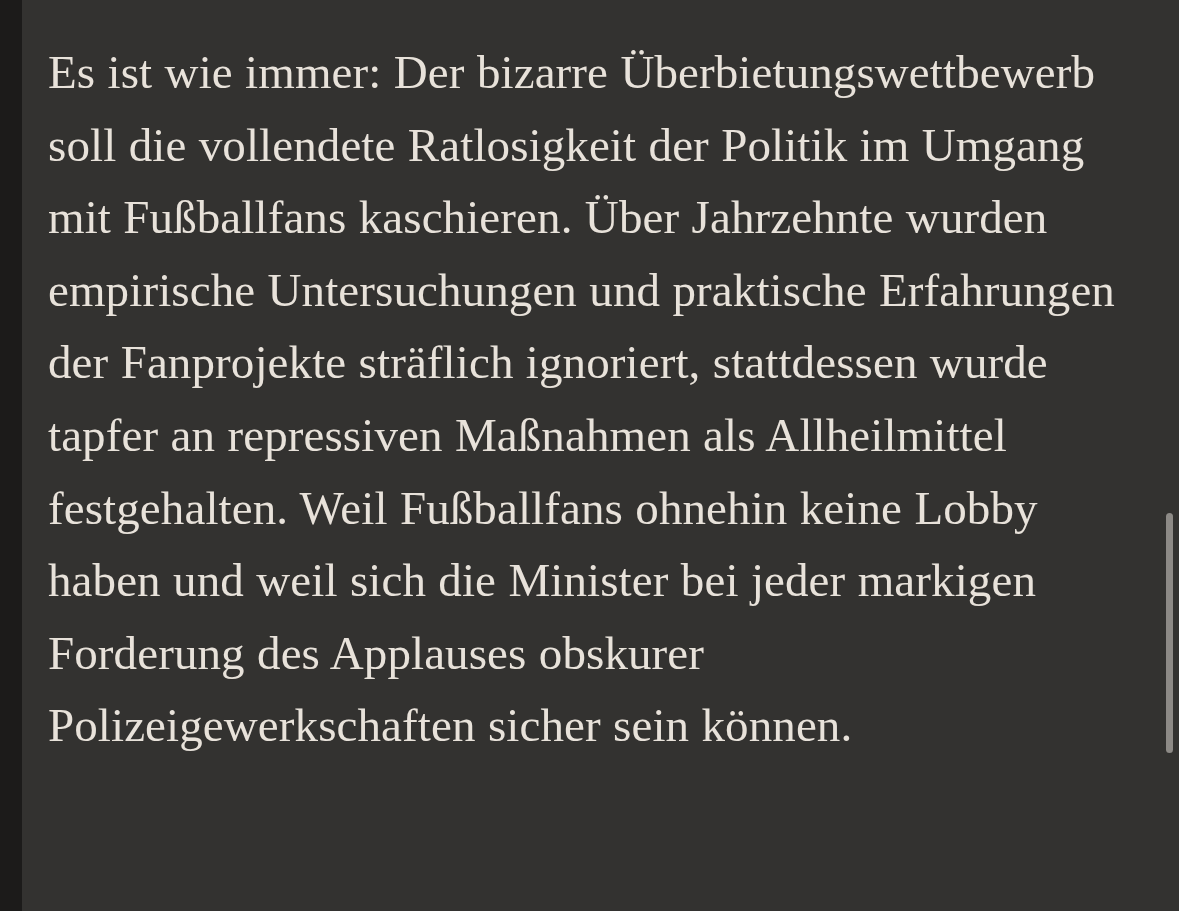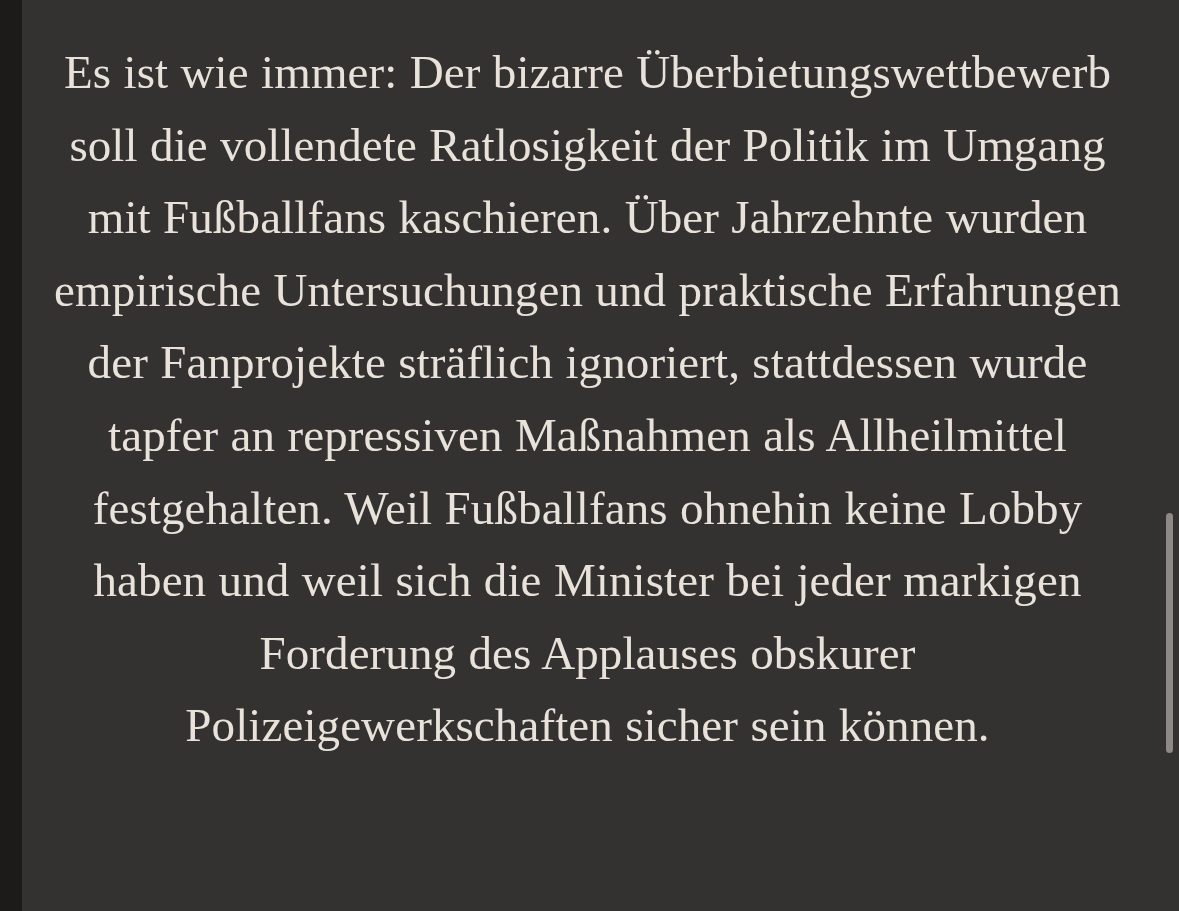--- a/index.html
+++ b/index.html
@@ -32,21 +32,21 @@
     padding: 36px 52px 0 26px;
     box-sizing: border-box;
   }
   #article-paragraph {
     margin: 0;
     color: #e8e2da;
     font-size: 47px;
     line-height: 1.545;
     letter-spacing: 0.1px;
     font-weight: 400;
-    text-align: center;
+    text-align: left;
     word-spacing: 0.5px;
   }
   #scrollbar-track {
     position: absolute;
     right: 6px;
     top: 0;
     width: 8px;
     height: 911px;
     background: transparent;
   }

